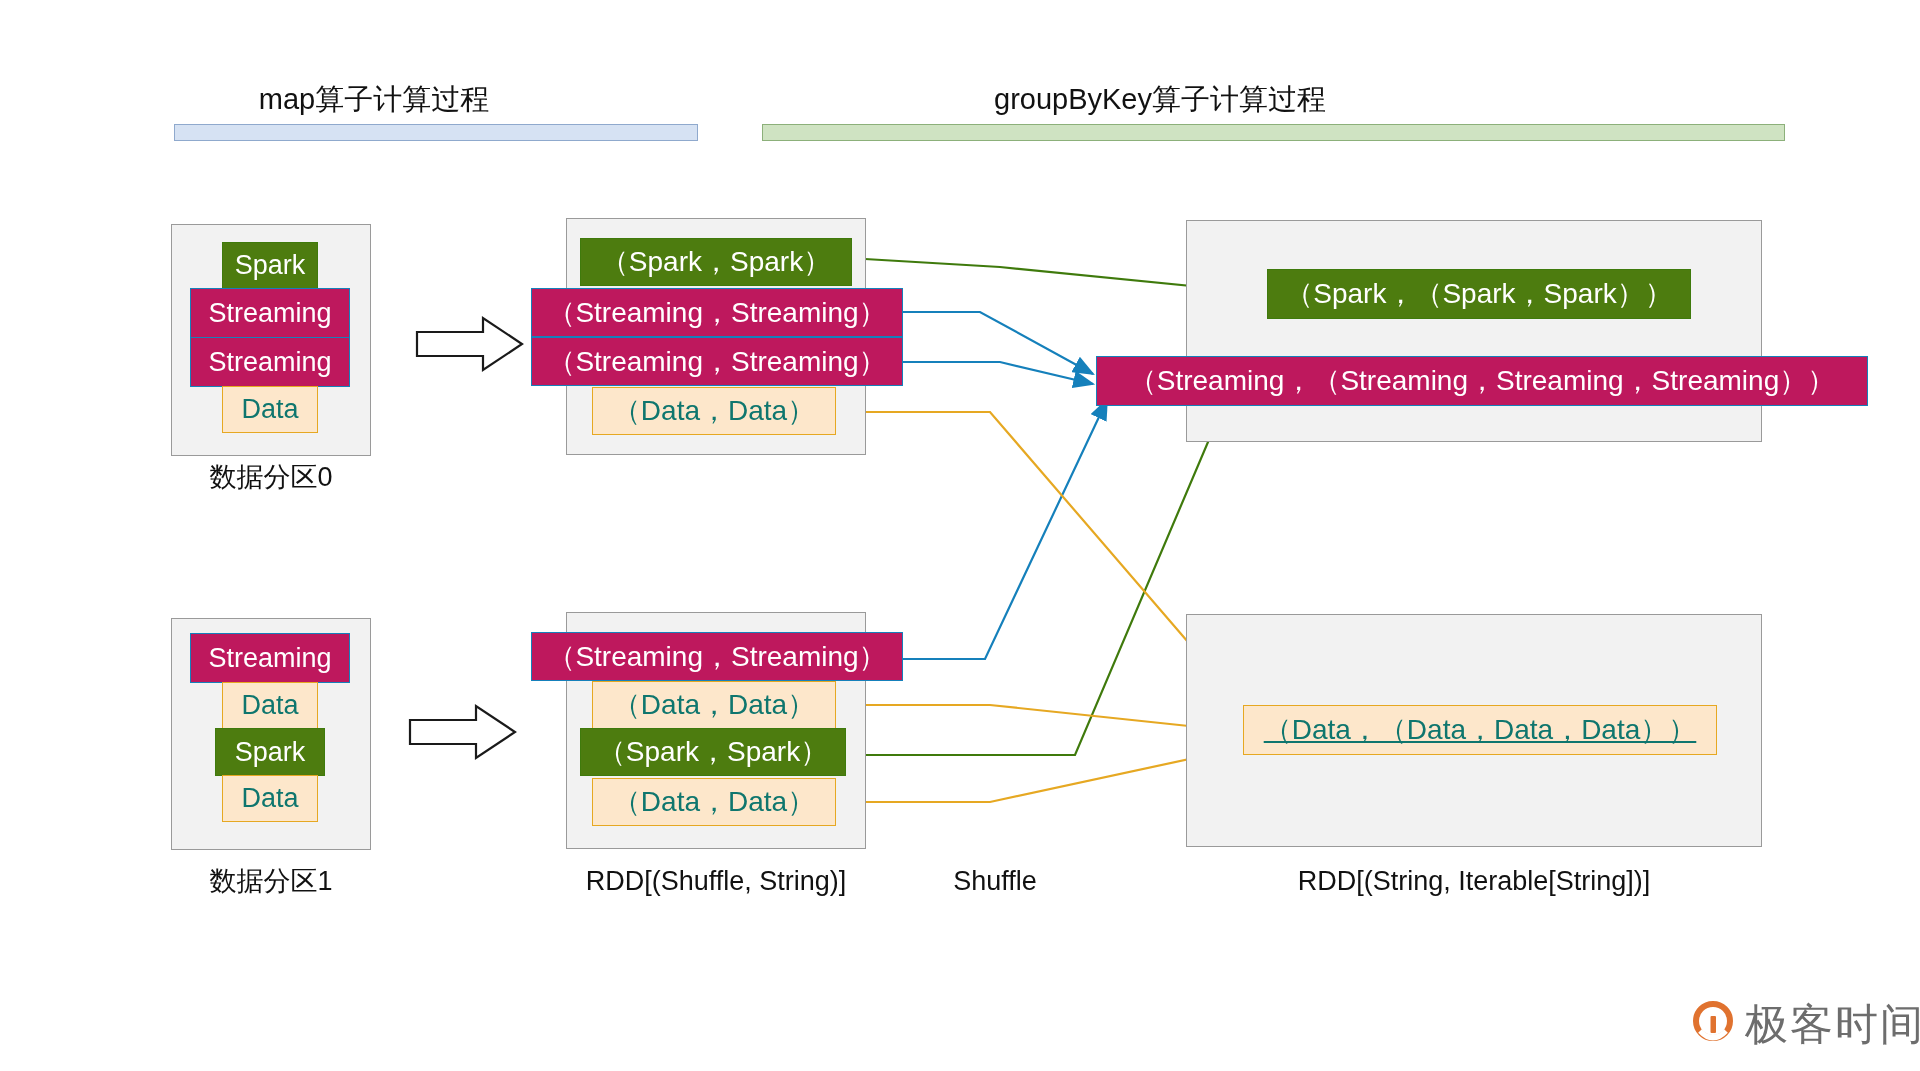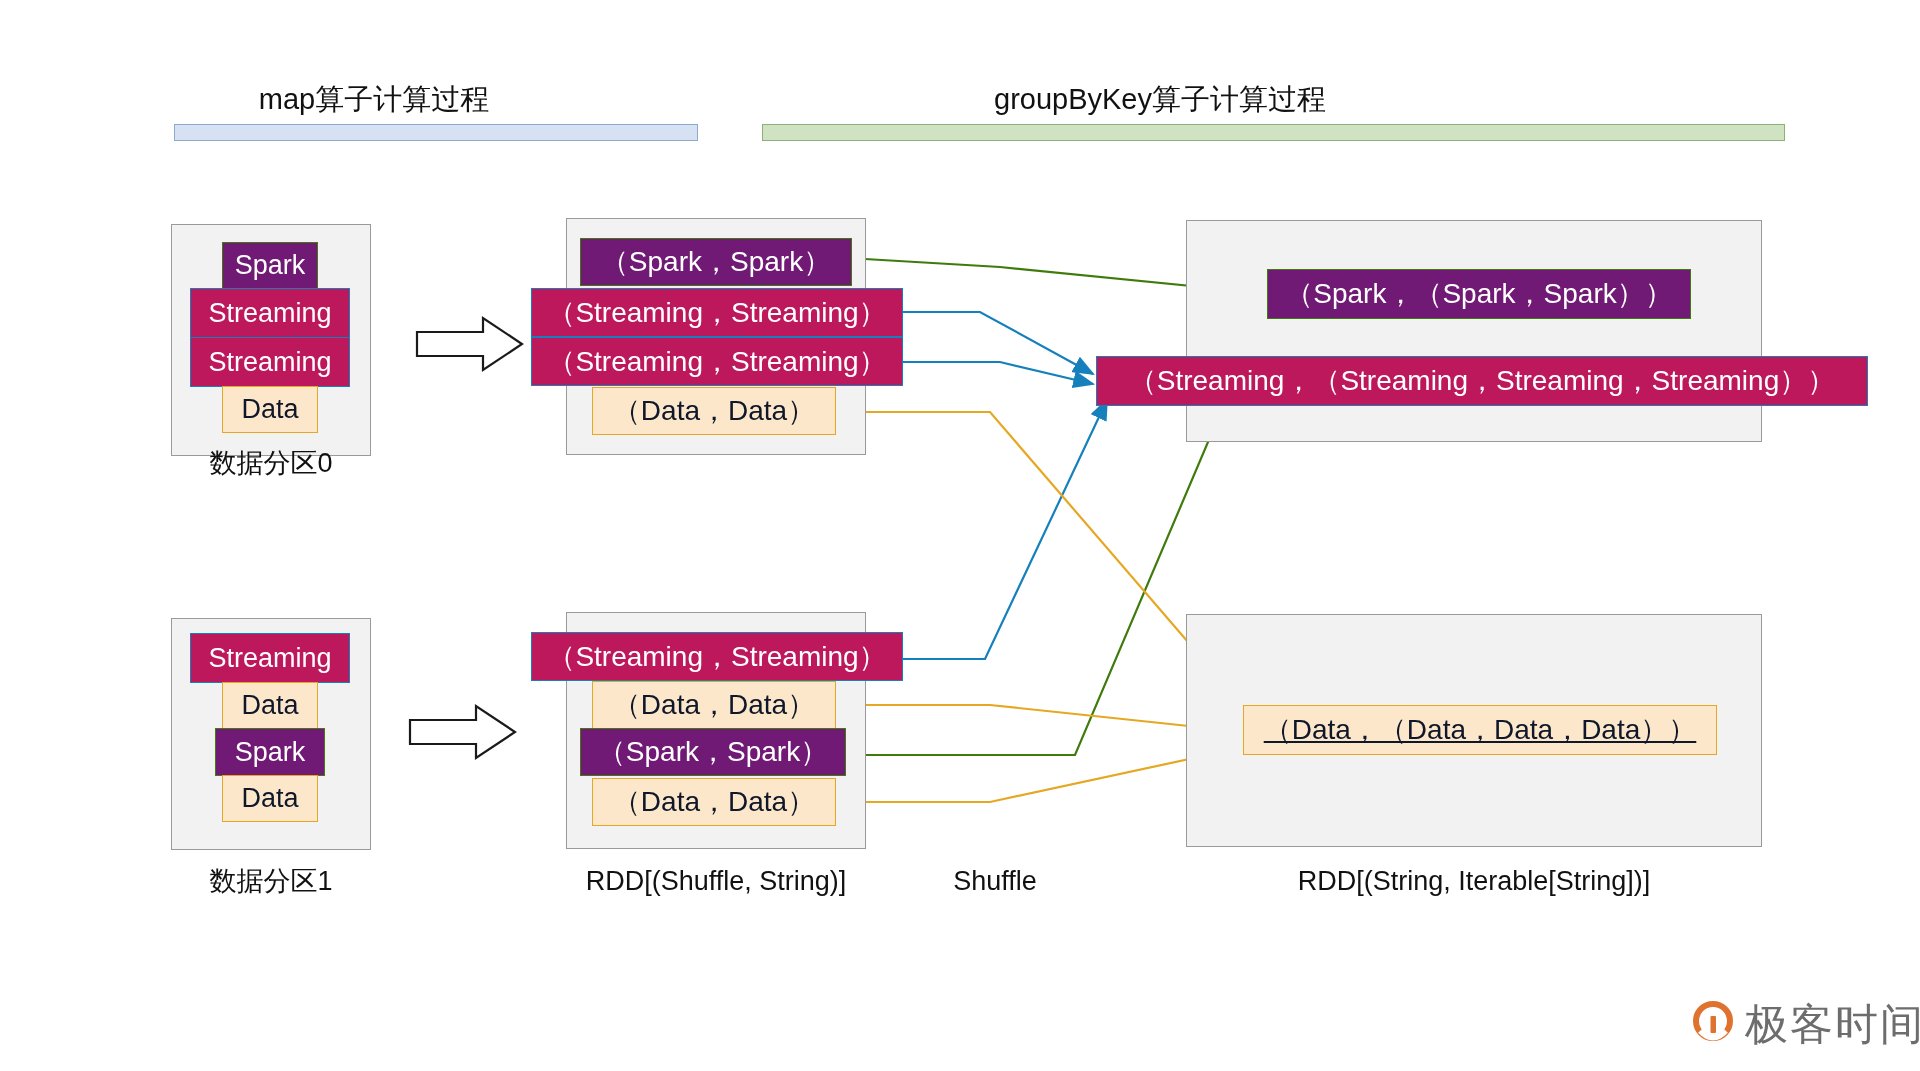--- a/index.html
+++ b/index.html
@@ -49,33 +49,33 @@
   
   .chip {
     box-sizing: border-box;
     display: flex;
     align-items: center;
     justify-content: center;
     white-space: nowrap;
     line-height: 1;
   }
   .chip.green {
-    background: #701a75;
+    background: #4d7c0f;
     border: 1px solid #3f7a0c;
     color: #ffffff;
   }
   .chip.blue {
     background: #be185d;
     border: 1px solid #1580bb;
     color: #ffffff;
   }
   .chip.orange {
     background: #fde7cb;
     border: 1px solid #e6a822;
-    color: #0f172a;
+    color: #0f766e;
   }
 
   .chip-sm { font-size: 27px; }
   .chip-md { font-size: 28px; }
   .chip-lg { font-size: 28px; }
 
   
   .caption {
     font-size: 27px;
     color: #111;
@@ -145,21 +145,21 @@
     <path d="M 836,802 L 990,802 L 1245,747" fill="none" stroke="#e6a822" stroke-width="2.2" marker-end="url(#ah-orange)"></path>
   </svg>
 
   <div class="abs panel" style="left:171px; top:224px; width:200px; height:232px;"></div>
 
   <div class="abs chip green chip-sm" style="left:222px; top:242px; width:96px; height:47px;">Spark</div>
   <div class="abs chip blue chip-sm" style="left:190px; top:288px; width:160px; height:50px;">Streaming</div>
   <div class="abs chip blue chip-sm" style="left:190px; top:337px; width:160px; height:50px;">Streaming</div>
   <div class="abs chip orange chip-sm" style="left:222px; top:386px; width:96px; height:47px;">Data</div>
 
-  <div class="abs caption" style="left:171px; top:450px; width:200px;text-align:center;">数据分区0</div>
+  <div class="abs caption" style="left:171px; top:464px; width:200px;text-align:center;">数据分区0</div>
 
   <div class="abs panel" style="left:171px; top:618px; width:200px; height:232px;"></div>
 
   <div class="abs chip blue chip-sm" style="left:190px; top:633px; width:160px; height:50px;">Streaming</div>
   <div class="abs chip orange chip-sm" style="left:222px; top:682px; width:96px; height:47px;">Data</div>
   <div class="abs chip green chip-sm" style="left:215px; top:728px; width:110px; height:48px;">Spark</div>
   <div class="abs chip orange chip-sm" style="left:222px; top:775px; width:96px; height:47px;">Data</div>
 
   <div class="abs caption" style="left:171px; top:868px; width:200px;">数据分区1</div>
 

